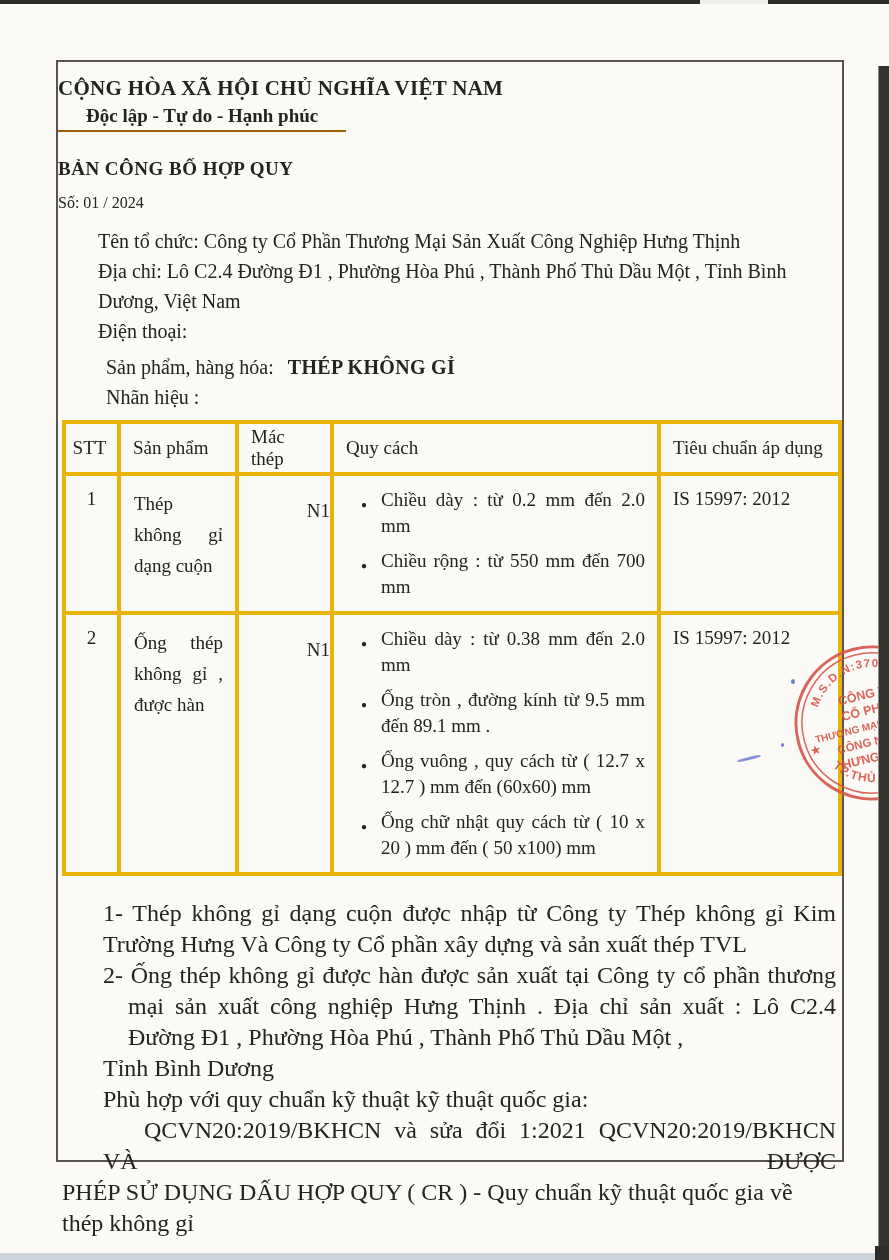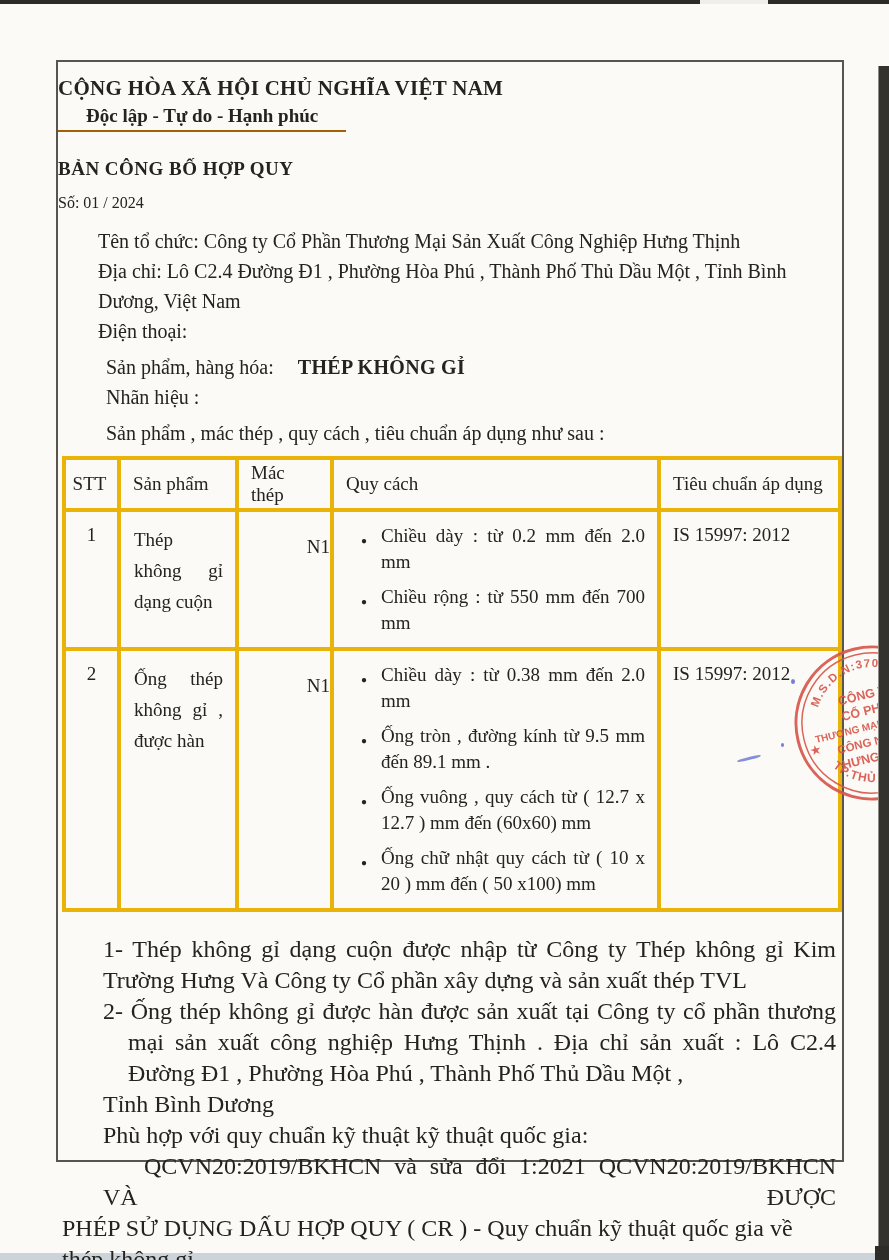--- a/index.html
+++ b/index.html
@@ -22,21 +22,21 @@
   .center{text-align:left;}
   .nat-title{margin-top:13px;font-size:21px;font-weight:bold;letter-spacing:.3px;line-height:26px;}
   .motto{display:inline-block;margin-top:3px;font-size:19px;font-weight:bold;line-height:24px;padding:0 28px 2px 28px;border-bottom:2px solid #a16207;}
   .doc-title{margin-top:22px;font-size:19px;font-weight:bold;line-height:30px;letter-spacing:.5px;}
   .doc-number{margin-top:6px;font-size:16px;line-height:26px;}
 
   .info{margin:10px 46px 0 40px;font-size:20px;line-height:30px;}
   .info p{margin:0;text-align:left;}
   .indent{padding-left:8px;}
   .gap-top{margin-top:6px !important;}
-  .product-value{font-weight:bold;margin-left:24px;letter-spacing:.3px;}
+  .product-value{font-weight:bold;margin-left:14px;letter-spacing:.3px;}
 
   table{border-collapse:collapse;table-layout:fixed;width:776px;margin:8px 0 0 4px;font-size:19px;}
   th,td{border:4px solid #eab308;vertical-align:top;text-align:left;font-weight:normal;padding:0;}
   thead th{height:43px;vertical-align:middle;padding:2px 8px 2px 12px;}
   th.c-stt{text-align:center;padding-left:4px;}
   td.cell-stt{text-align:center;padding-top:12px;}
   td.cell-sp{padding:12px 12px 4px 13px;text-align:justify;line-height:31px;}
   td.cell-mac{text-align:right;padding-top:24px;}
   td.cell-qc{padding:11px 12px 2px 0;}
   td.cell-tc{padding:12px 6px 2px 12px;}
@@ -79,21 +79,20 @@
     <div class="doc-title">BẢN CÔNG BỐ HỢP QUY</div>
     <div class="doc-number">Số: 01 / 2024</div>
   </div>
 
   <div class="info">
     <p>Tên tổ chức: Công ty Cổ Phần Thương Mại Sản Xuất Công Nghiệp Hưng Thịnh</p>
     <p>Địa chỉ: Lô C2.4 Đường Đ1 , Phường Hòa Phú , Thành Phố Thủ Dầu Một , Tỉnh Bình Dương, Việt Nam</p>
     <p>Điện thoại:</p>
     <p class="indent gap-top"><span>Sản phẩm, hàng hóa:</span><span class="product-value">THÉP KHÔNG GỈ</span></p>
     <p class="indent">Nhãn hiệu :</p>
-    <p class="indent gap-top">Sản phẩm , mác thép , quy cách , tiêu chuẩn áp dụng như sau :</p>
   </div>
 
   <table>
     <colgroup>
         <col style="width:55px">
         <col style="width:118px">
         <col style="width:95px">
         <col style="width:327px">
         <col style="width:181px">
       </colgroup>

